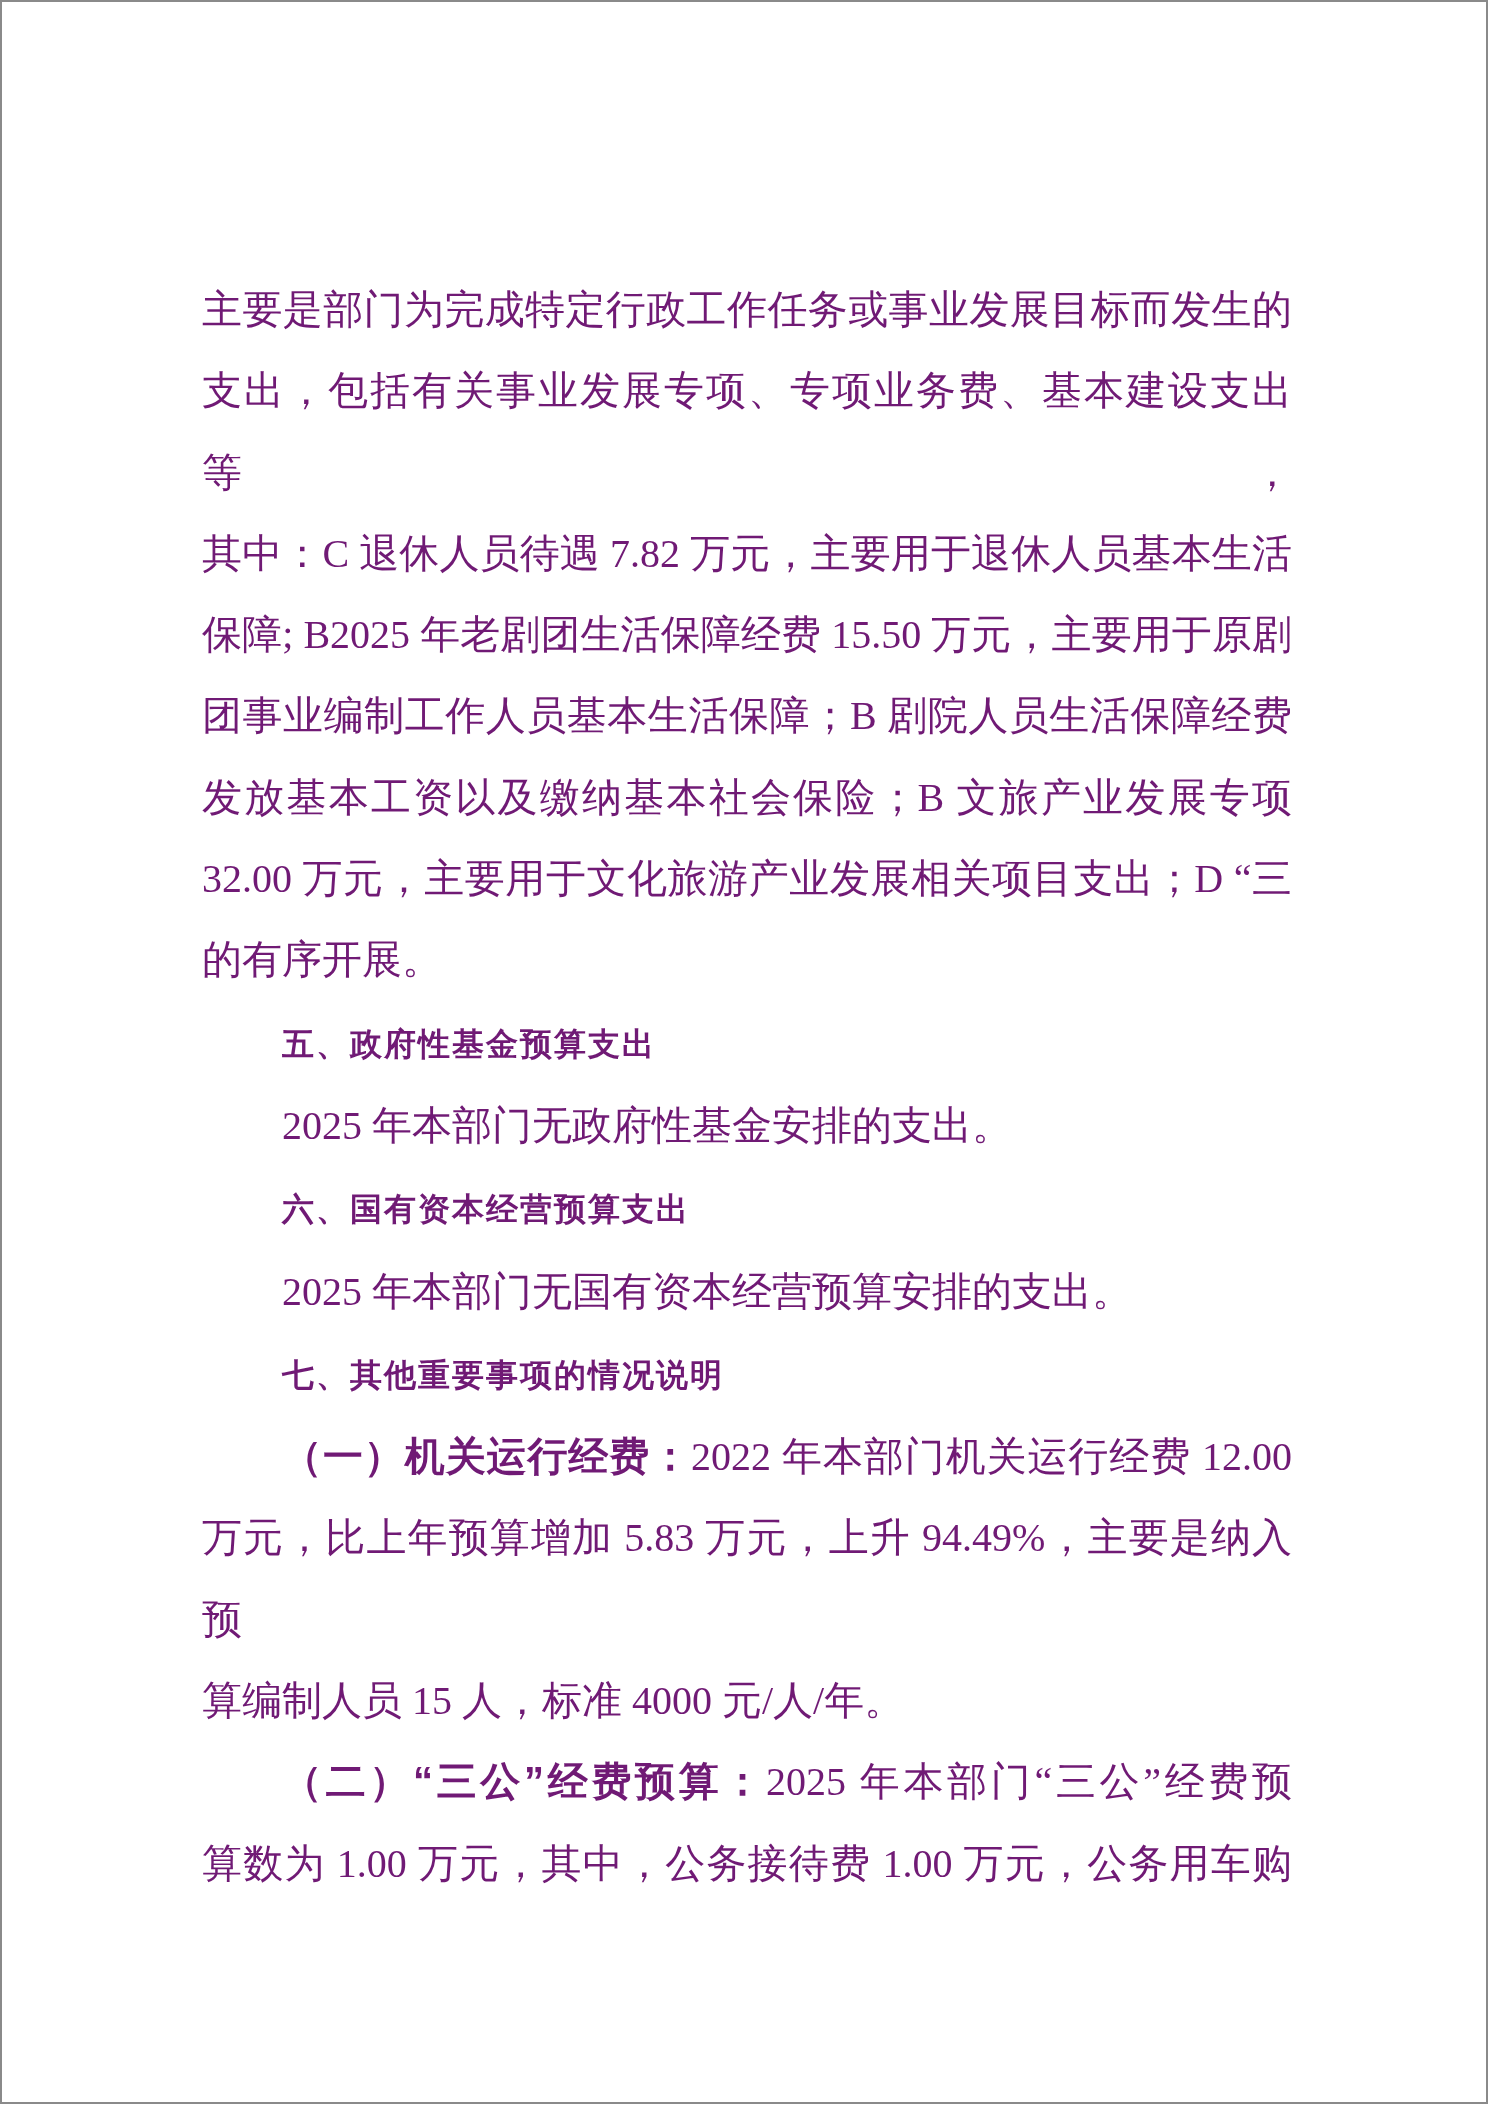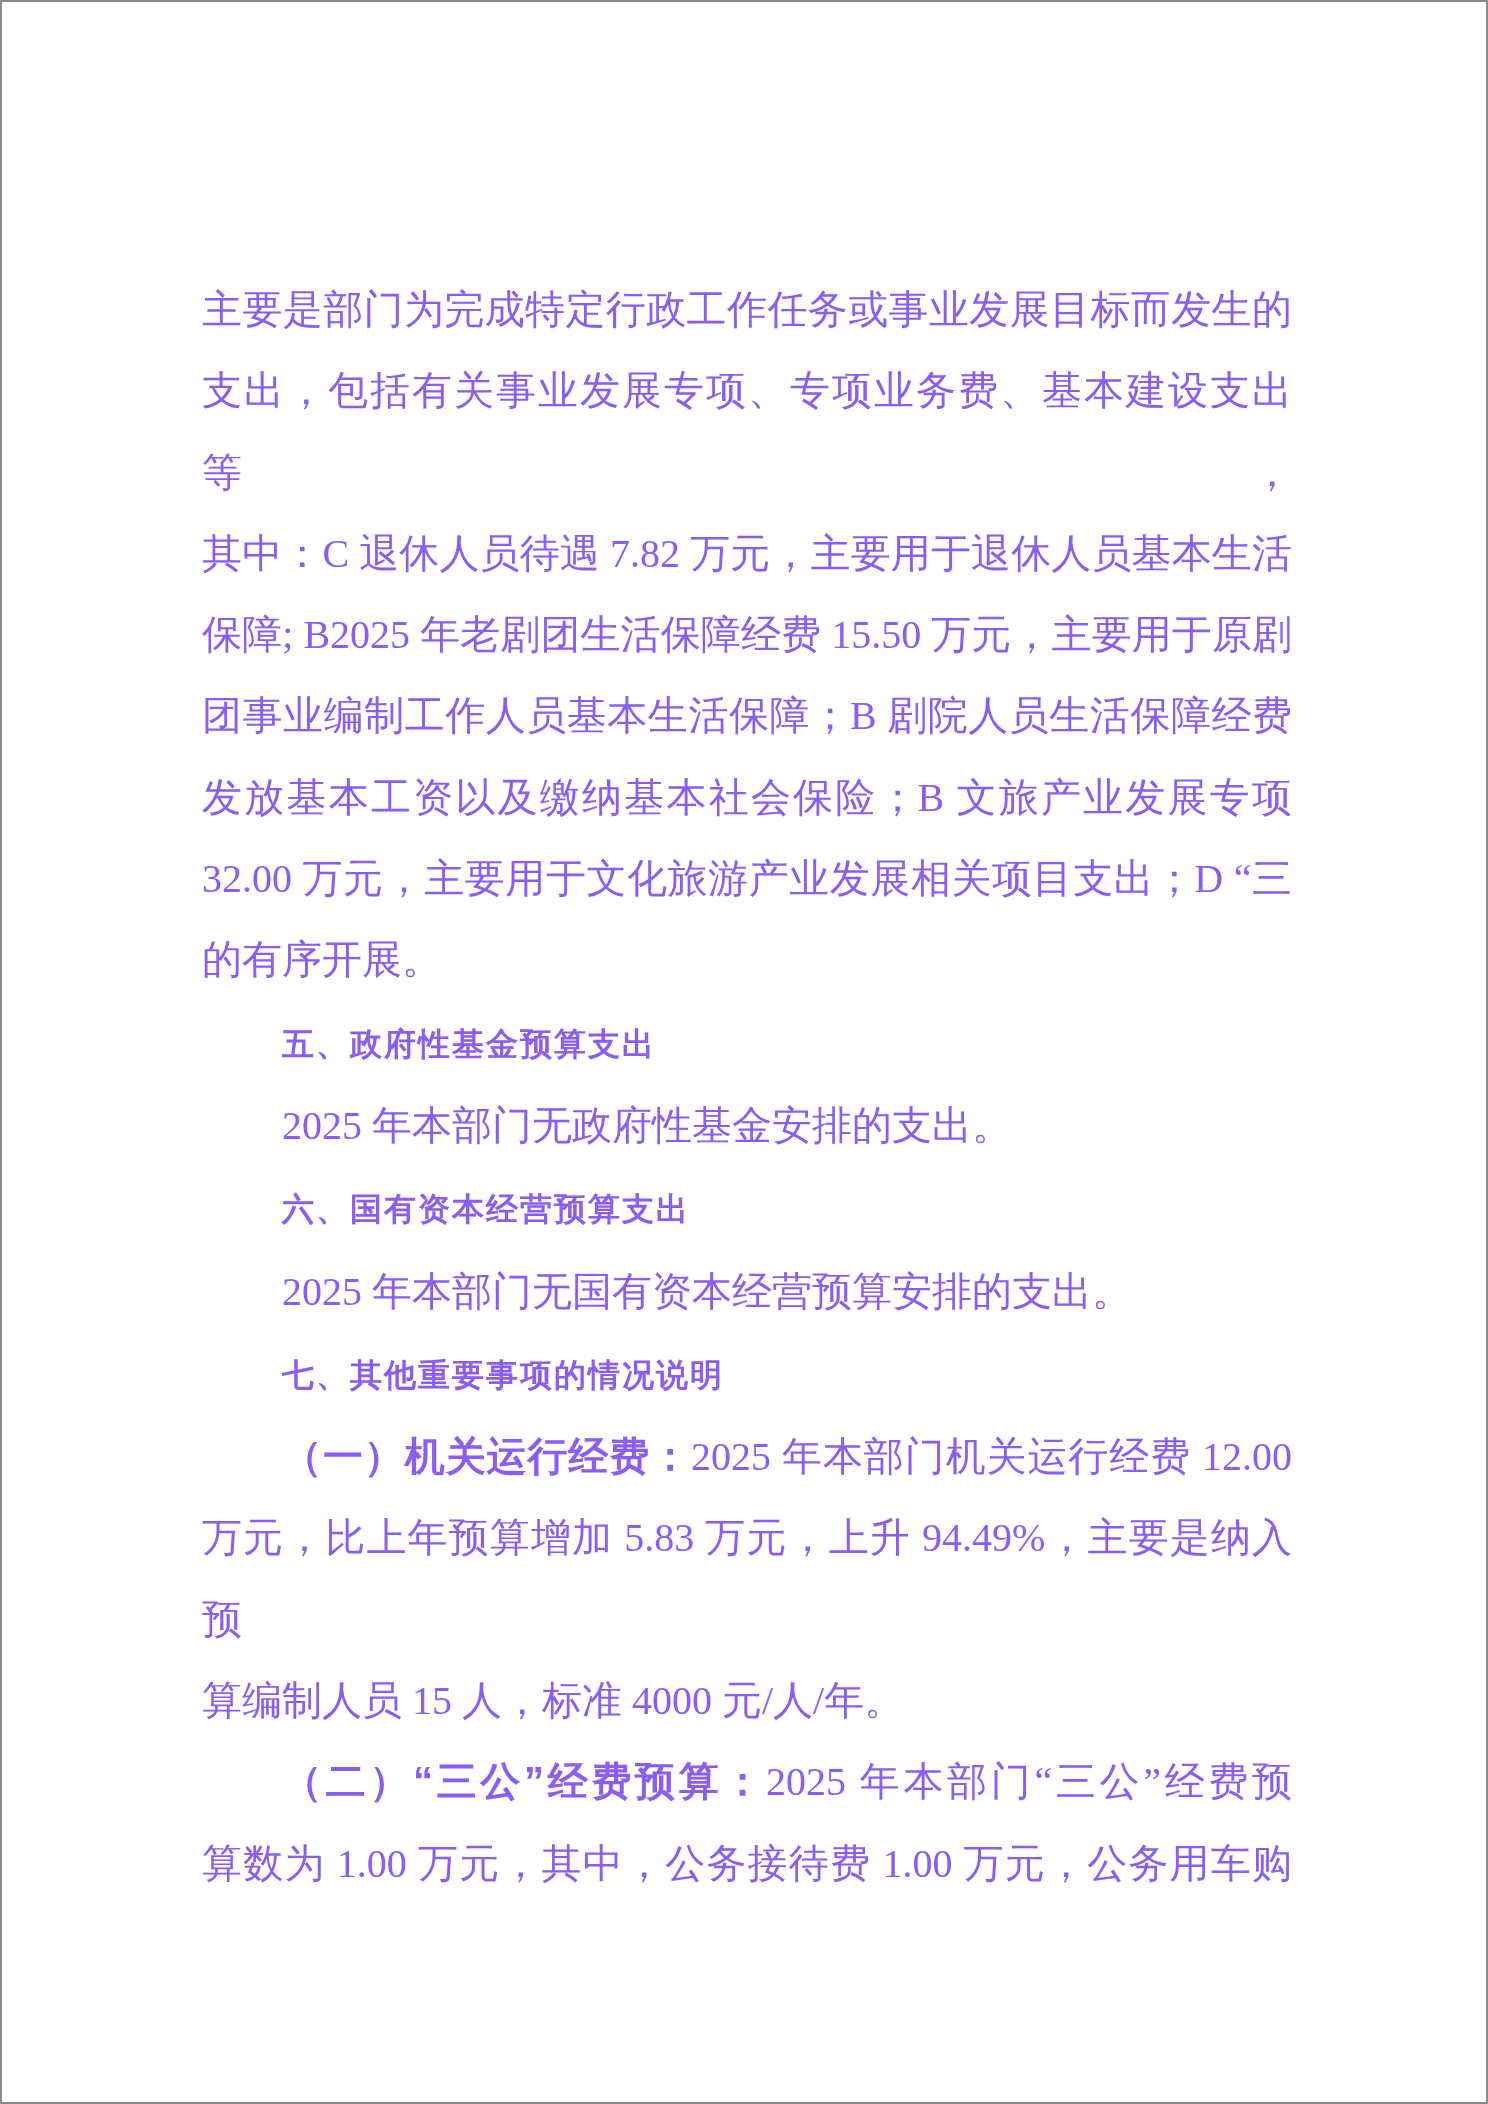--- a/index.html
+++ b/index.html
@@ -4,21 +4,21 @@
 <style>
   html,body{margin:0;padding:0;background:#ffffff;}
   .page{
     position:relative;
     width:1488px;height:2104px;
     background:#ffffff;
     box-sizing:border-box;
     border:2px solid #8a8a8a;
     overflow:hidden;
     font-family:"Liberation Serif","DejaVu Serif",serif;
-    color:#8b5cf6;
+    color:#701a75;
   }
   .doc-body{
     position:absolute;
     left:200px;top:267px;
     width:1090px;
     font-size:40px;
     line-height:81.3px;
   }
   .line{
     text-align:justify;
@@ -67,21 +67,21 @@
       <div class="block">
         <div class="line indent heading-line"><span class="run b">六、国有资本经营预算支出</span></div>
       </div>
       <div class="block">
         <div class="line indent"><span class="run">2025 年本部门无国有资本经营预算安排的支出。</span></div>
       </div>
       <div class="block">
         <div class="line indent heading-line"><span class="run b">七、其他重要事项的情况说明</span></div>
       </div>
       <div class="block">
-        <div class="line fill indent"><span class="run b">（一）机关运行经费：</span><span class="run">2025 年本部门机关运行经费 12.00</span></div>
+        <div class="line fill indent"><span class="run b">（一）机关运行经费：</span><span class="run">2022 年本部门机关运行经费 12.00</span></div>
         <div class="line fill"><span class="run">万元，比上年预算增加 5.83 万元，上升 94.49%，主要是纳入预</span></div>
         <div class="line"><span class="run">算编制人员 15 人，标准 4000 元/人/年。</span></div>
       </div>
       <div class="block">
         <div class="line fill indent"><span class="run b">（二）“三公”经费预算：</span><span class="run">2025 年本部门“三公”经费预</span></div>
         <div class="line fill"><span class="run">算数为 1.00 万元，其中，公务接待费 1.00 万元，公务用车购</span></div>
       </div>
     </div>
 </div>
 

